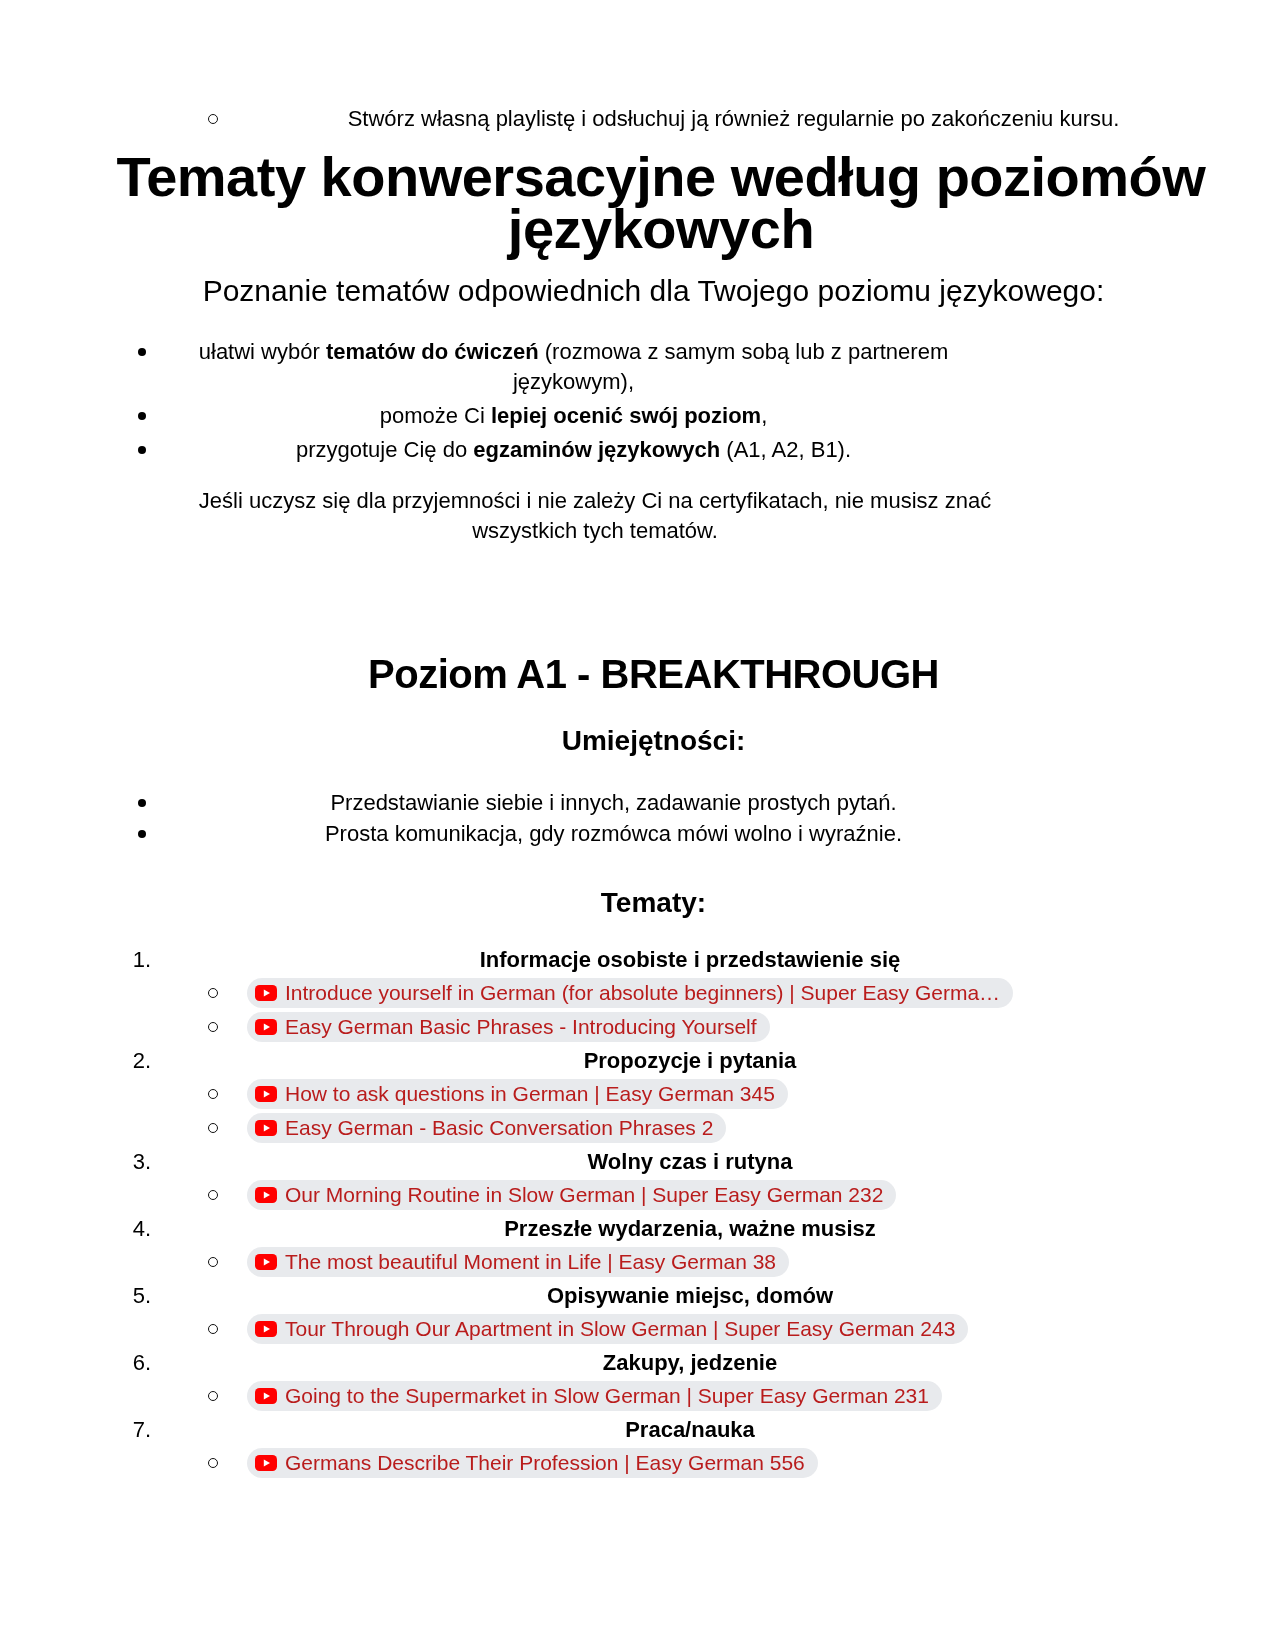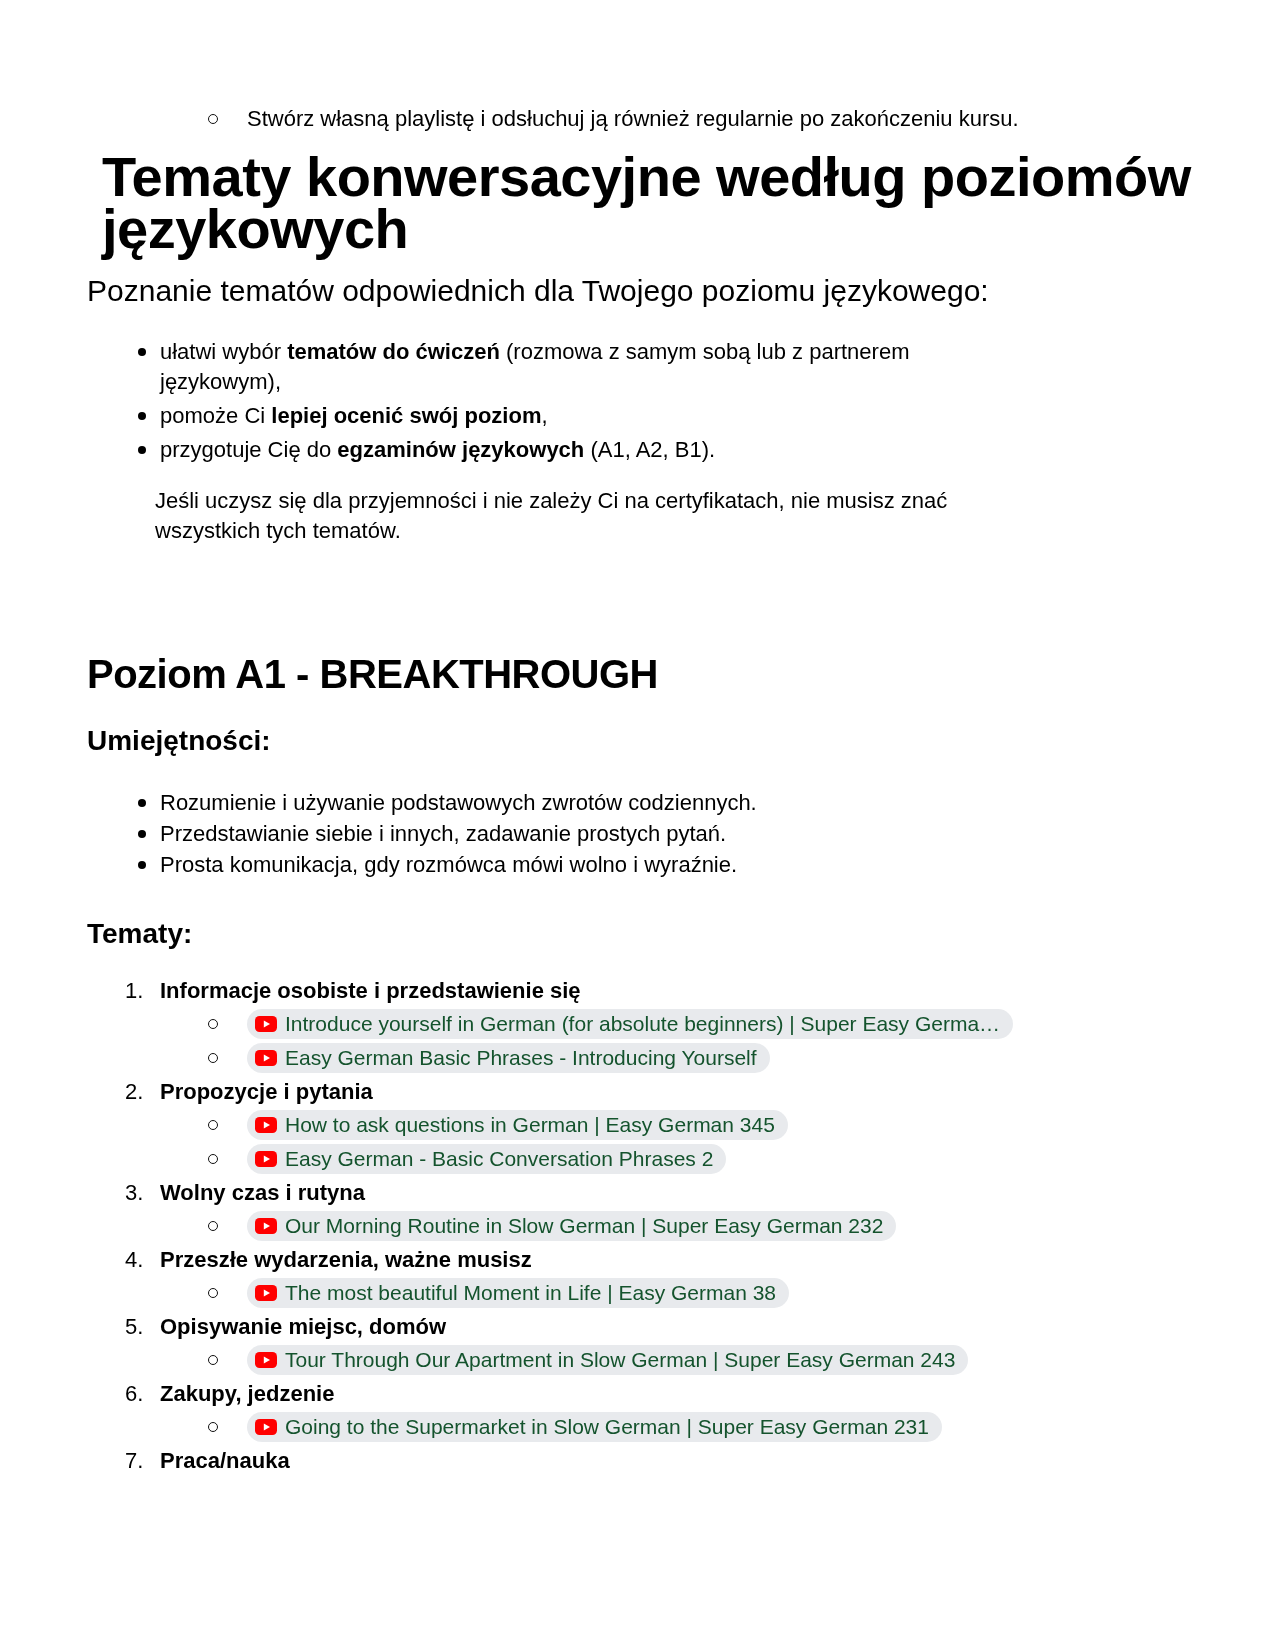--- a/index.html
+++ b/index.html
@@ -1,21 +1,21 @@
 <!DOCTYPE html>
 <html><head>
 <meta charset="utf-8">
 <style>
   html,body{margin:0;padding:0;background:#fff;}
   body{
     width:1280px;height:1652px;
     font-family:"Liberation Sans","DejaVu Sans",sans-serif;
     color:#000;overflow:hidden;position:relative;
   }
-  .page{padding:104px 60px 0 87px;}
+  .page{padding:104px 60px 0 87px;text-align:center;}
 
   
   .intro-row{position:relative;padding-left:160px;line-height:30px;font-size:22px;}
   .hollow-dot{
     position:absolute;left:121px;top:10px;width:10px;height:10px;
     border:1.6px solid #111;border-radius:50%;box-sizing:border-box;background:#fff;
   }
 
   h1.doc-h1{
     font-size:56px;line-height:52px;font-weight:bold;
@@ -43,21 +43,21 @@
   .topic-list{margin-top:21px;}
   .topic-line{position:relative;padding-left:73px;font-size:22px;line-height:33px;}
   .topic-num{position:absolute;left:38px;width:34px;font-weight:normal;}
   .topic-label{font-weight:bold;}
 
   .chip-row{position:relative;height:34px;display:flex;align-items:center;padding-left:160px;}
   .chip-row .hollow-dot{top:12px;}
   .chip{
     display:inline-flex;align-items:center;gap:8px;
     height:30px;padding:0 13px 0 8px;border-radius:15px;
-    background:#e8eaed;font-size:21px;white-space:nowrap;color:#14532d;
+    background:#e8eaed;font-size:21px;white-space:nowrap;color:#b91c1c;
     text-decoration:none;cursor:pointer;
   }
   .yt{flex:0 0 auto;display:block;}
 </style>
 </head>
 <body>
 
 <div class="page">
 
   <div class="intro-row">
@@ -81,21 +81,20 @@
     </li>
   </ul>
 
   <p class="note">Jeśli uczysz się dla przyjemności i nie zależy Ci na certyfikatach, nie musisz znać wszystkich tych tematów.</p>
 
   <h2 class="doc-h2">Poziom A1 - BREAKTHROUGH</h2>
 
   <h3 class="doc-h3">Umiejętności:</h3>
 
   <ul class="plain skills">
-    <li><span class="dot"></span><span>Rozumienie i używanie podstawowych zwrotów codziennych.</span></li>
     <li><span class="dot"></span><span>Przedstawianie siebie i innych, zadawanie prostych pytań.</span></li>
     <li><span class="dot"></span><span>Prosta komunikacja, gdy rozmówca mówi wolno i wyraźnie.</span></li>
   </ul>
 
   <h3 class="doc-h3 topics-h3">Tematy:</h3>
 
   <div class="topic-list">
 
     <div class="topic-line">
       <span class="topic-num">1.</span>
@@ -204,15 +203,25 @@
             <path d="M8.8 4.4 L15 8 L8.8 11.6 Z" fill="#ffffff"></path>
           </svg>
         <span>Going to the Supermarket in Slow German | Super Easy German 231</span>
       </span>
     </div>
 
     <div class="topic-line">
       <span class="topic-num">7.</span>
       <span class="topic-label">Praca/nauka</span>
     </div>
+    <div class="chip-row">
+      <span class="hollow-dot"></span>
+      <span class="chip">
+        <svg class="yt" width="22" height="16" viewBox="0 0 22 16">
+            <rect width="22" height="16" rx="4.5" fill="#ff0000"></rect>
+            <path d="M8.8 4.4 L15 8 L8.8 11.6 Z" fill="#ffffff"></path>
+          </svg>
+        <span>Germans Describe Their Profession | Easy German 556</span>
+      </span>
+    </div>
 
   </div>
 </div>
 
 </body></html>

